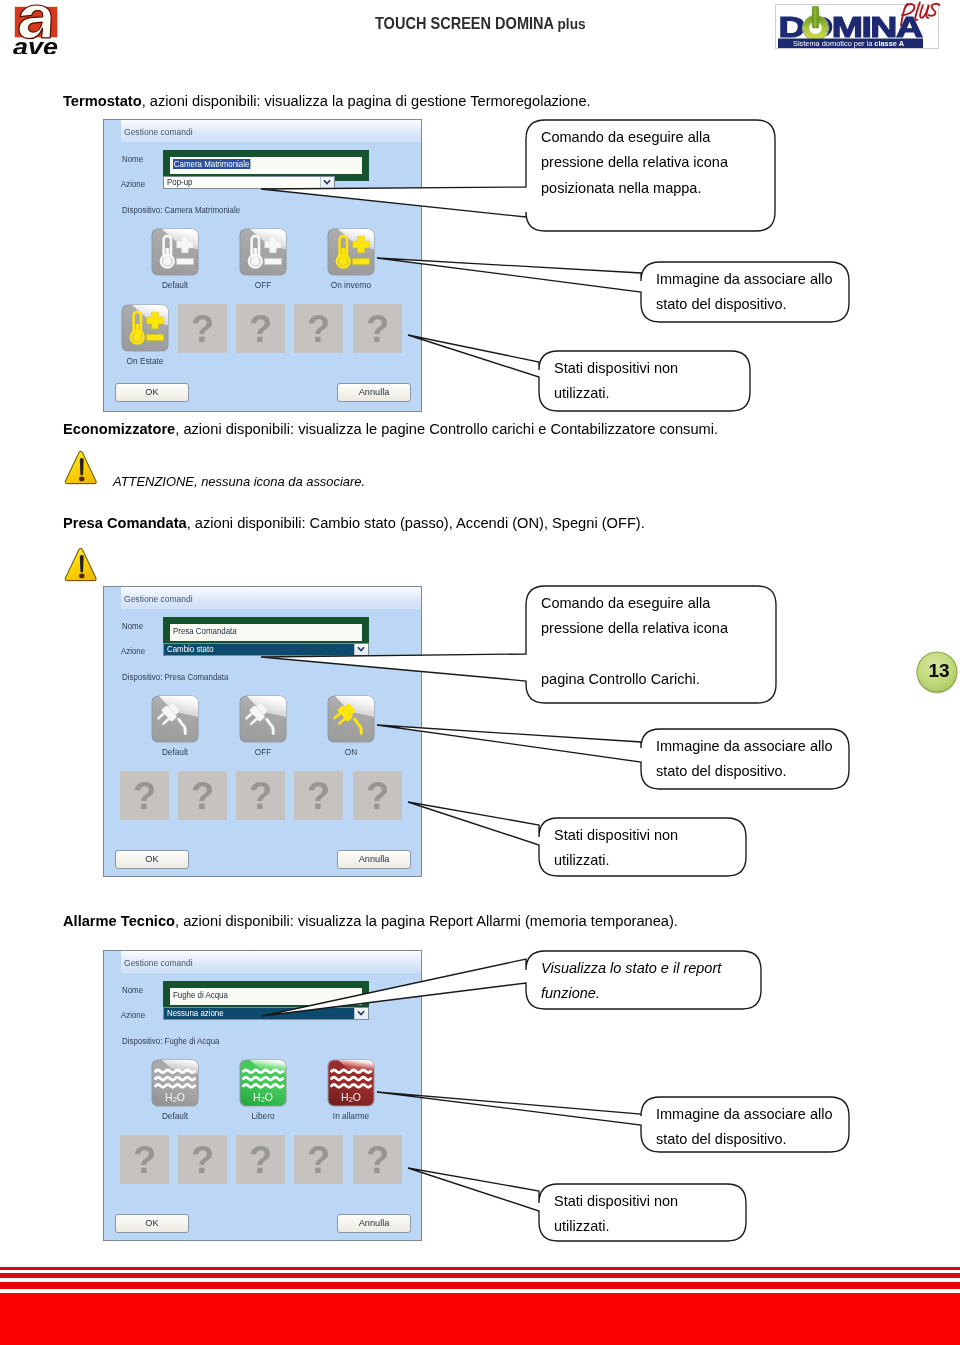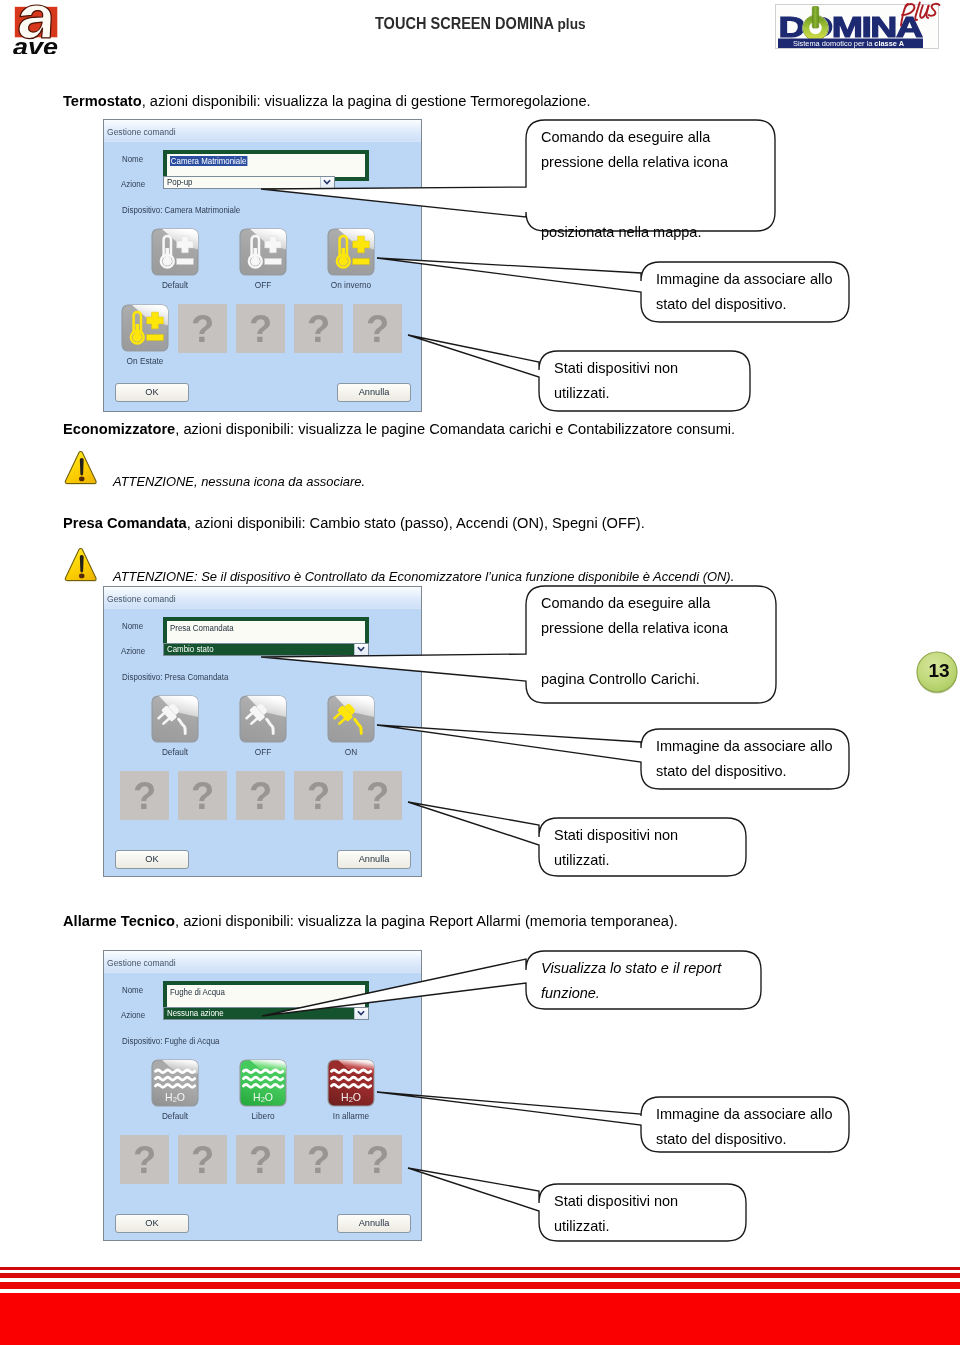--- a/index.html
+++ b/index.html
@@ -8,38 +8,38 @@
   
   #ave-logo{position:absolute;left:12px;top:4px;width:70px;height:54px;}
   #touch-title{position:absolute;left:375px;top:14px;font-size:16.5px;font-weight:bold;
                color:#2c2c2c;white-space:nowrap;transform:scaleX(0.881);transform-origin:0 0;}
   #touch-title .plus{font-size:15.5px;}
   #domina{position:absolute;left:775px;top:4px;width:164px;height:45px;
           background:#fdfdfc;border:1px solid #d0d0d0;box-sizing:border-box;padding:0;}
   
   .dlg{position:absolute;width:319px;height:293px;background:#bcd6f5;border:1px solid #7d8893;
        box-sizing:border-box;font-family:"Liberation Sans",sans-serif;}
-  .dlg-tb{position:absolute;left:0;top:0;right:0;height:21px;z-index:2;
+  .dlg-tb{position:absolute;left:17px;top:0;right:0;height:21px;z-index:2;
           background:linear-gradient(180deg,#fbfdff 0%,#eef5fd 22%,#dce9fa 60%,#cfe0f8 100%);
           border-bottom:1px solid #d6e4f5;}
   .dlg-tb span{position:absolute;left:3px;top:5.5px;font-size:9.7px;color:#44546a;
                transform:scaleX(0.88);transform-origin:0 0;white-space:nowrap;}
   .dlg-body{position:absolute;left:0;top:0;right:0;bottom:0;background:#bcd6f5;z-index:0;}
   .fld-label{position:absolute;font-size:9.2px;color:#2f3e52;transform:scaleX(0.86);
              transform-origin:0 0;white-space:nowrap;}
   .fld-input{position:absolute;height:31px;box-sizing:border-box;
-             border:4px solid #14532d;background:#fbfbf5;}
+             border:7px solid #14532d;background:#fbfbf5;}
   .fld-input .val{position:absolute;left:3px;top:1.5px;font-size:9.2px;color:#22313f;
                   white-space:nowrap;transform:scaleX(0.86);transform-origin:0 0;}
   .fld-input .val.sel{background:#2c4ea0;color:#ffffff;padding:0 1px;}
   .fld-combo{position:absolute;height:13px;box-sizing:border-box;
              border:1px solid #7d8c9b;background:#fbfbf5;}
   .fld-combo .val{position:absolute;left:3px;top:0.2px;font-size:9.2px;color:#22313f;
                   white-space:nowrap;transform:scaleX(0.86);transform-origin:0 0;}
-  .fld-combo.selrow{background:#14532d;}
+  .fld-combo.selrow{background:#0c4a6e;}
   .fld-combo.selrow .val{color:#ffffff;}
   .combo-btn{position:absolute;right:0;top:0;width:13px;height:100%;
              background:linear-gradient(#fbfcfe,#e3ebf5);border-left:1px solid #b6c4d2;}
   .combo-btn svg{position:absolute;left:2px;top:2.2px;}
   .dev-label{position:absolute;font-size:9.2px;color:#2f3e52;white-space:nowrap;
              transform:scaleX(0.86);transform-origin:0 0;}
   .ico{position:absolute;width:50px;height:50px;}
   .ico-lbl{position:absolute;font-size:9.2px;color:#2f3e52;text-align:center;
            white-space:nowrap;transform:scaleX(0.9);}
   .slot{position:absolute;background:#c5c2bf;}
@@ -584,42 +584,42 @@
       <path d="M 558 351 L 731 351 Q 750 351 750 370 L 750 392 Q 750 411 731 411 L 558 411 Q 539 411 539 392 L 539 377 L 408 335 L 539 362 L 539 370 Q 539 351 558 351 Z" fill="#ffffff" stroke="#181818" stroke-width="1.35" stroke-linejoin="miter"></path>
       <path d="M 545 586 L 757 586 Q 776 586 776 605 L 776 684 Q 776 703 757 703 L 545 703 Q 526 703 526 684 L 526 681 L 261 657 L 526 654 L 526 605 Q 526 586 545 586 Z" fill="#ffffff" stroke="#181818" stroke-width="1.35" stroke-linejoin="miter"></path>
       <path d="M 660 729 L 830 729 Q 849 729 849 748 L 849 770 Q 849 789 830 789 L 660 789 Q 641 789 641 770 L 641 762 L 377 725 L 641 742 L 641 748 Q 641 729 660 729 Z" fill="#ffffff" stroke="#181818" stroke-width="1.35" stroke-linejoin="miter"></path>
       <path d="M 558 818 L 727 818 Q 746 818 746 837 L 746 857 Q 746 876 727 876 L 558 876 Q 539 876 539 857 L 539 845 L 408 802 L 539 825 L 539 837 Q 539 818 558 818 Z" fill="#ffffff" stroke="#181818" stroke-width="1.35" stroke-linejoin="miter"></path>
       <path d="M 545 951 L 742 951 Q 761 951 761 970 L 761 990 Q 761 1009 742 1009 L 545 1009 Q 526 1009 526 990 L 526 983 L 262 1016 L 526 959 L 526 970 Q 526 951 545 951 Z" fill="#ffffff" stroke="#181818" stroke-width="1.35" stroke-linejoin="miter"></path>
       <path d="M 660 1097 L 830 1097 Q 849 1097 849 1116 L 849 1133 Q 849 1152 830 1152 L 660 1152 Q 641 1152 641 1133 L 641 1125 L 377 1092 L 641 1114 L 641 1116 Q 641 1097 660 1097 Z" fill="#ffffff" stroke="#181818" stroke-width="1.35" stroke-linejoin="miter"></path>
       <path d="M 558 1184 L 727 1184 Q 746 1184 746 1203 L 746 1222 Q 746 1241 727 1241 L 558 1241 Q 539 1241 539 1222 L 539 1211 L 408 1168 L 539 1191 L 539 1203 Q 539 1184 558 1184 Z" fill="#ffffff" stroke="#181818" stroke-width="1.35" stroke-linejoin="miter"></path>
     </svg>
     <div class="co-text" style="left: 541px; top: 125px;">Comando da eseguire alla</div>
     <div class="co-text" style="left: 541px; top: 150.4px;">pressione della relativa icona</div>
-    <div class="co-text" style="left: 541px; top: 175.8px; margin-top: 44px;">posizionata nella mappa.</div>
+    <div class="co-text" style="left: 541px; top: 175.8px;">posizionata nella mappa.</div>
     <div class="co-text" style="left: 656px; top: 267px;">Immagine da associare allo</div>
     <div class="co-text" style="left: 656px; top: 292.4px;">stato del dispositivo.</div>
     <div class="co-text" style="left: 554px; top: 356px;">Stati dispositivi non</div>
     <div class="co-text" style="left: 554px; top: 381.4px;">utilizzati.</div>
     <div class="co-text" style="left: 541px; top: 591px;">Comando da eseguire alla</div>
     <div class="co-text" style="left: 541px; top: 616.4px;">pressione della relativa icona</div>
     <div class="co-text" style="left: 541px; top: 667.2px;">pagina Controllo Carichi.</div>
     <div class="co-text" style="left: 656px; top: 734px;">Immagine da associare allo</div>
     <div class="co-text" style="left: 656px; top: 759.4px;">stato del dispositivo.</div>
     <div class="co-text" style="left: 554px; top: 823px;">Stati dispositivi non</div>
     <div class="co-text" style="left: 554px; top: 848.4px;">utilizzati.</div>
     <div class="co-text it" style="left: 541px; top: 956px;">Visualizza lo stato e il report</div>
     <div class="co-text it" style="left: 541px; top: 981.4px;">funzione.</div>
     <div class="co-text" style="left: 656px; top: 1102px;">Immagine da associare allo</div>
     <div class="co-text" style="left: 656px; top: 1127.4px;">stato del dispositivo.</div>
     <div class="co-text" style="left: 554px; top: 1189px;">Stati dispositivi non</div>
     <div class="co-text" style="left: 554px; top: 1214.4px;">utilizzati.</div>
   </div>
 <div id="body-text">
     <div class="btxt" style="top: 93px;"><b>Termostato</b><span>, azioni disponibili: visualizza la pagina di gestione Termoregolazione.</span></div>
-    <div class="btxt" style="top: 421px;"><b>Economizzatore</b><span>, azioni disponibili: visualizza le pagine  Comandata carichi e Contabilizzatore consumi.</span></div>
+    <div class="btxt" style="top: 421px;"><b>Economizzatore</b><span>, azioni disponibili: visualizza le pagine  Controllo carichi e Contabilizzatore consumi.</span></div>
     <div class="warn" style="left: 47px; top: 450px;"><svg width="34" height="36" viewBox="0 0 32 34">
    <defs>
           <linearGradient id="wgrad" x1="0.15" y1="0" x2="0.8" y2="1">
      <stop offset="0" stop-color="#fff36e"></stop>
             <stop offset="0.22" stop-color="#ffe019"></stop>
      <stop offset="0.6" stop-color="#fbcd00"></stop>
             <stop offset="1" stop-color="#efb700"></stop>
           </linearGradient>
         </defs>
    <path d="M16.6 3 L30.8 32.5 L2.5 32.5 Z" fill="#9c8a33" opacity="0.45"></path>
@@ -636,21 +636,20 @@
             <stop offset="0.22" stop-color="#ffe019"></stop>
      <stop offset="0.6" stop-color="#fbcd00"></stop>
             <stop offset="1" stop-color="#efb700"></stop>
           </linearGradient>
         </defs>
    <path d="M16.6 3 L30.8 32.5 L2.5 32.5 Z" fill="#9c8a33" opacity="0.45"></path>
    <path d="M15.7 1.4 C16.4 1.4 17.0 1.8 17.3 2.4 L30.1 29.3 C30.7 30.6 30.0 31.6 28.7 31.6 L2.7 31.6 C1.4 31.6 0.8 30.6 1.3 29.3 L14.1 2.4 C14.4 1.8 15.0 1.4 15.7 1.4 Z" fill="url(#wgrad)" stroke="#6e5d09" stroke-width="1"></path>
    <path d="M14.9 9.7 C14.9 8.4 15.6 7.6 16.7 7.6 C17.8 7.6 18.5 8.4 18.5 9.7 L18.0 22.7 C18.0 23.5 17.4 24.0 16.7 24.0 C16.0 24.0 15.4 23.5 15.4 22.7 Z" fill="#222018"></path>
    <ellipse cx="16.7" cy="27.3" rx="2.6" ry="2.2" fill="#55280a"></ellipse>
   </svg></div>
-    <div class="btxt bi" style="top: 569px;"><span>ATTENZIONE: Se il dispositivo è Controllato da Economizzatore l’unica funzione disponibile è Accendi (ON).</span></div>
     <div class="btxt" style="top: 913px;"><b>Allarme Tecnico</b><span>, azioni disponibili: visualizza la pagina Report Allarmi (memoria temporanea).</span></div>
   </div>
 <div id="footer">
     <div id="pagebadge"><svg width="42" height="45" viewBox="0 0 42 45">
       <defs>
           <radialGradient id="pbg" cx="0.42" cy="0.32" r="0.82">
         <stop offset="0" stop-color="#d6e49b"></stop>
             <stop offset="0.5" stop-color="#c2da7c"></stop>
         <stop offset="1" stop-color="#a4c659"></stop>
           </radialGradient>

